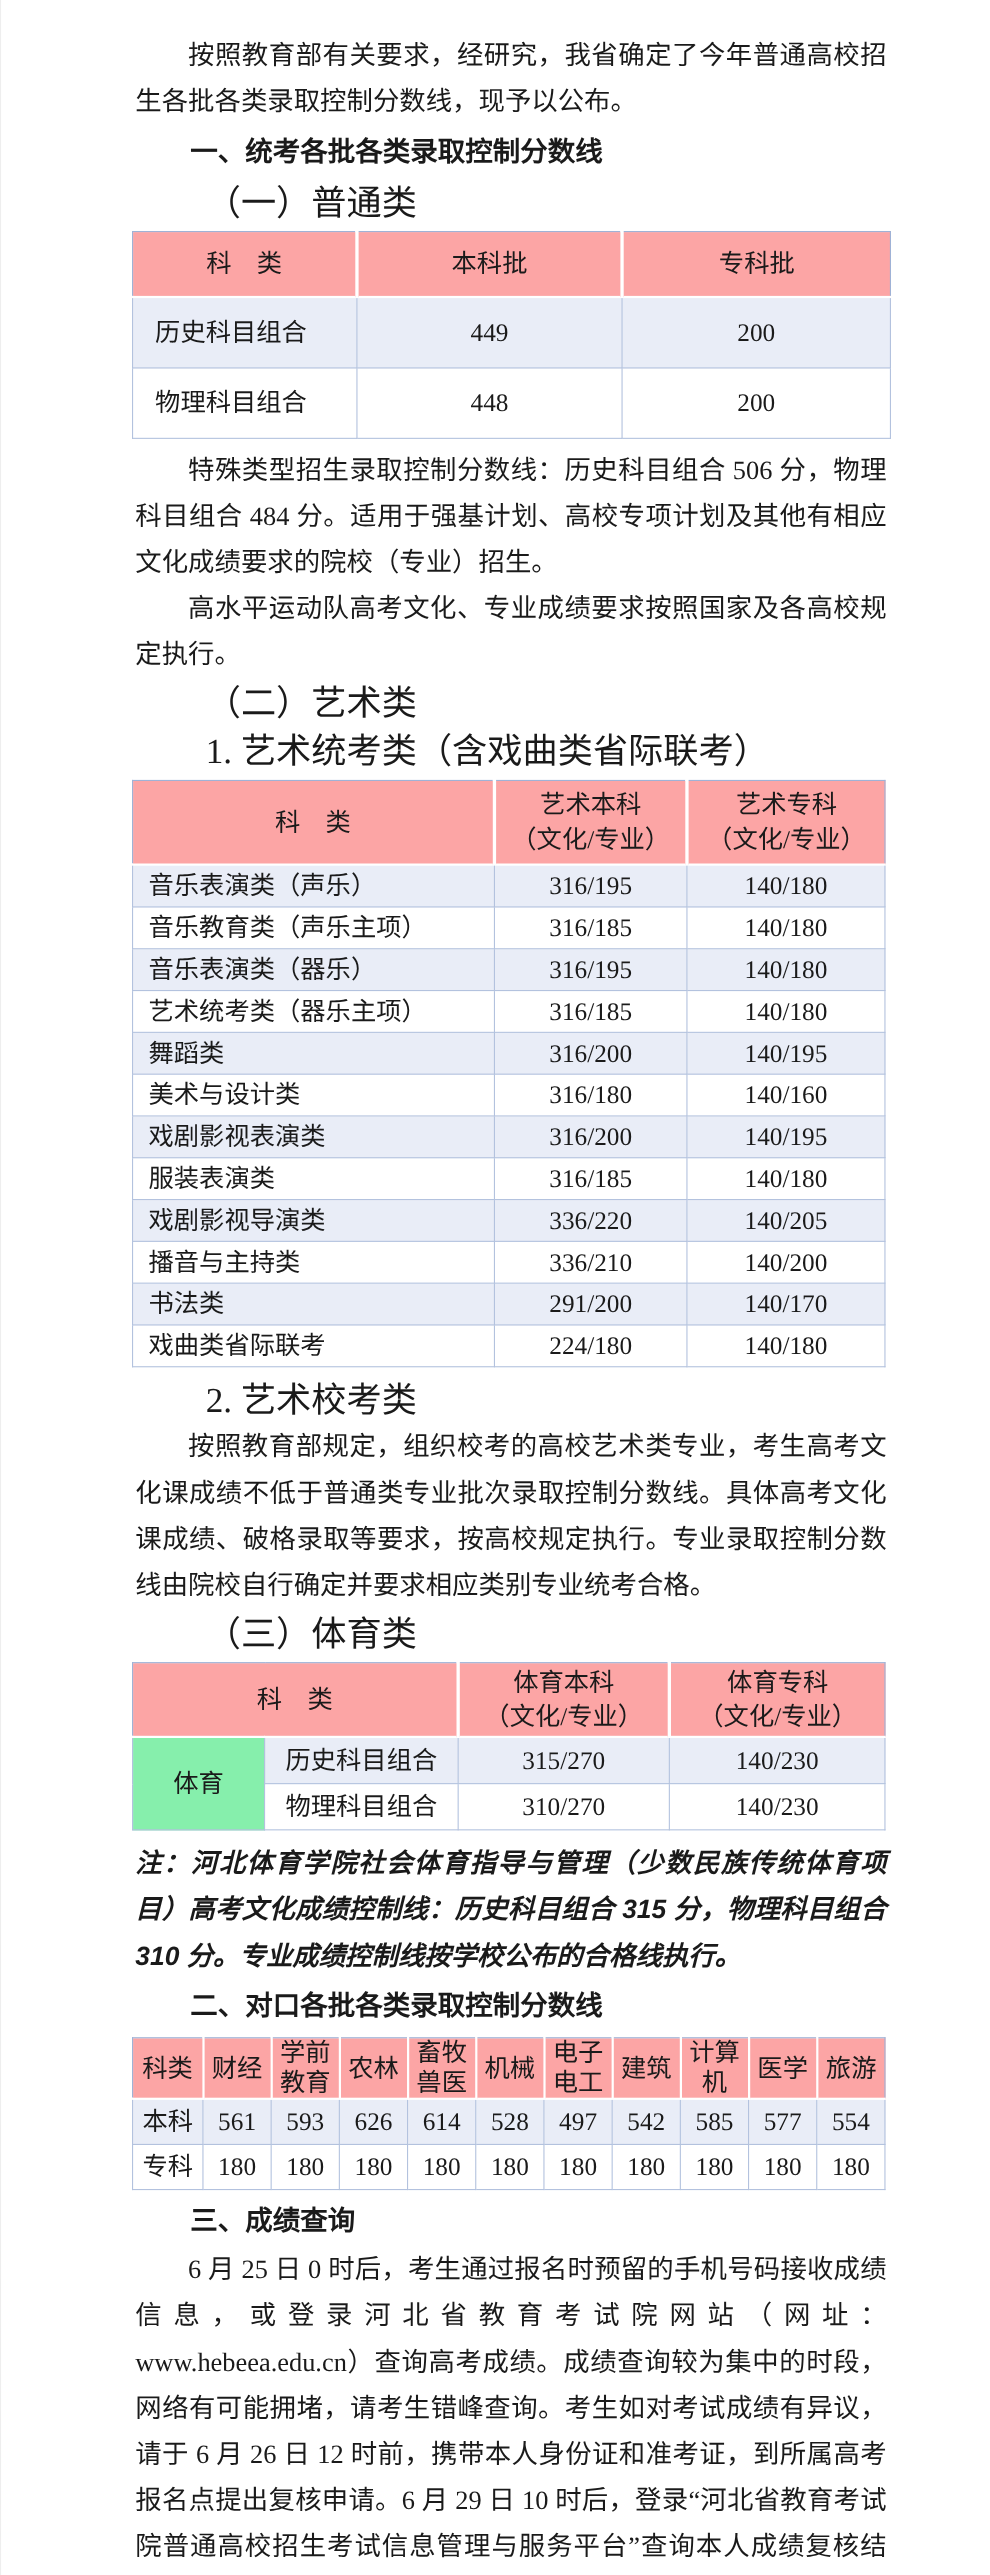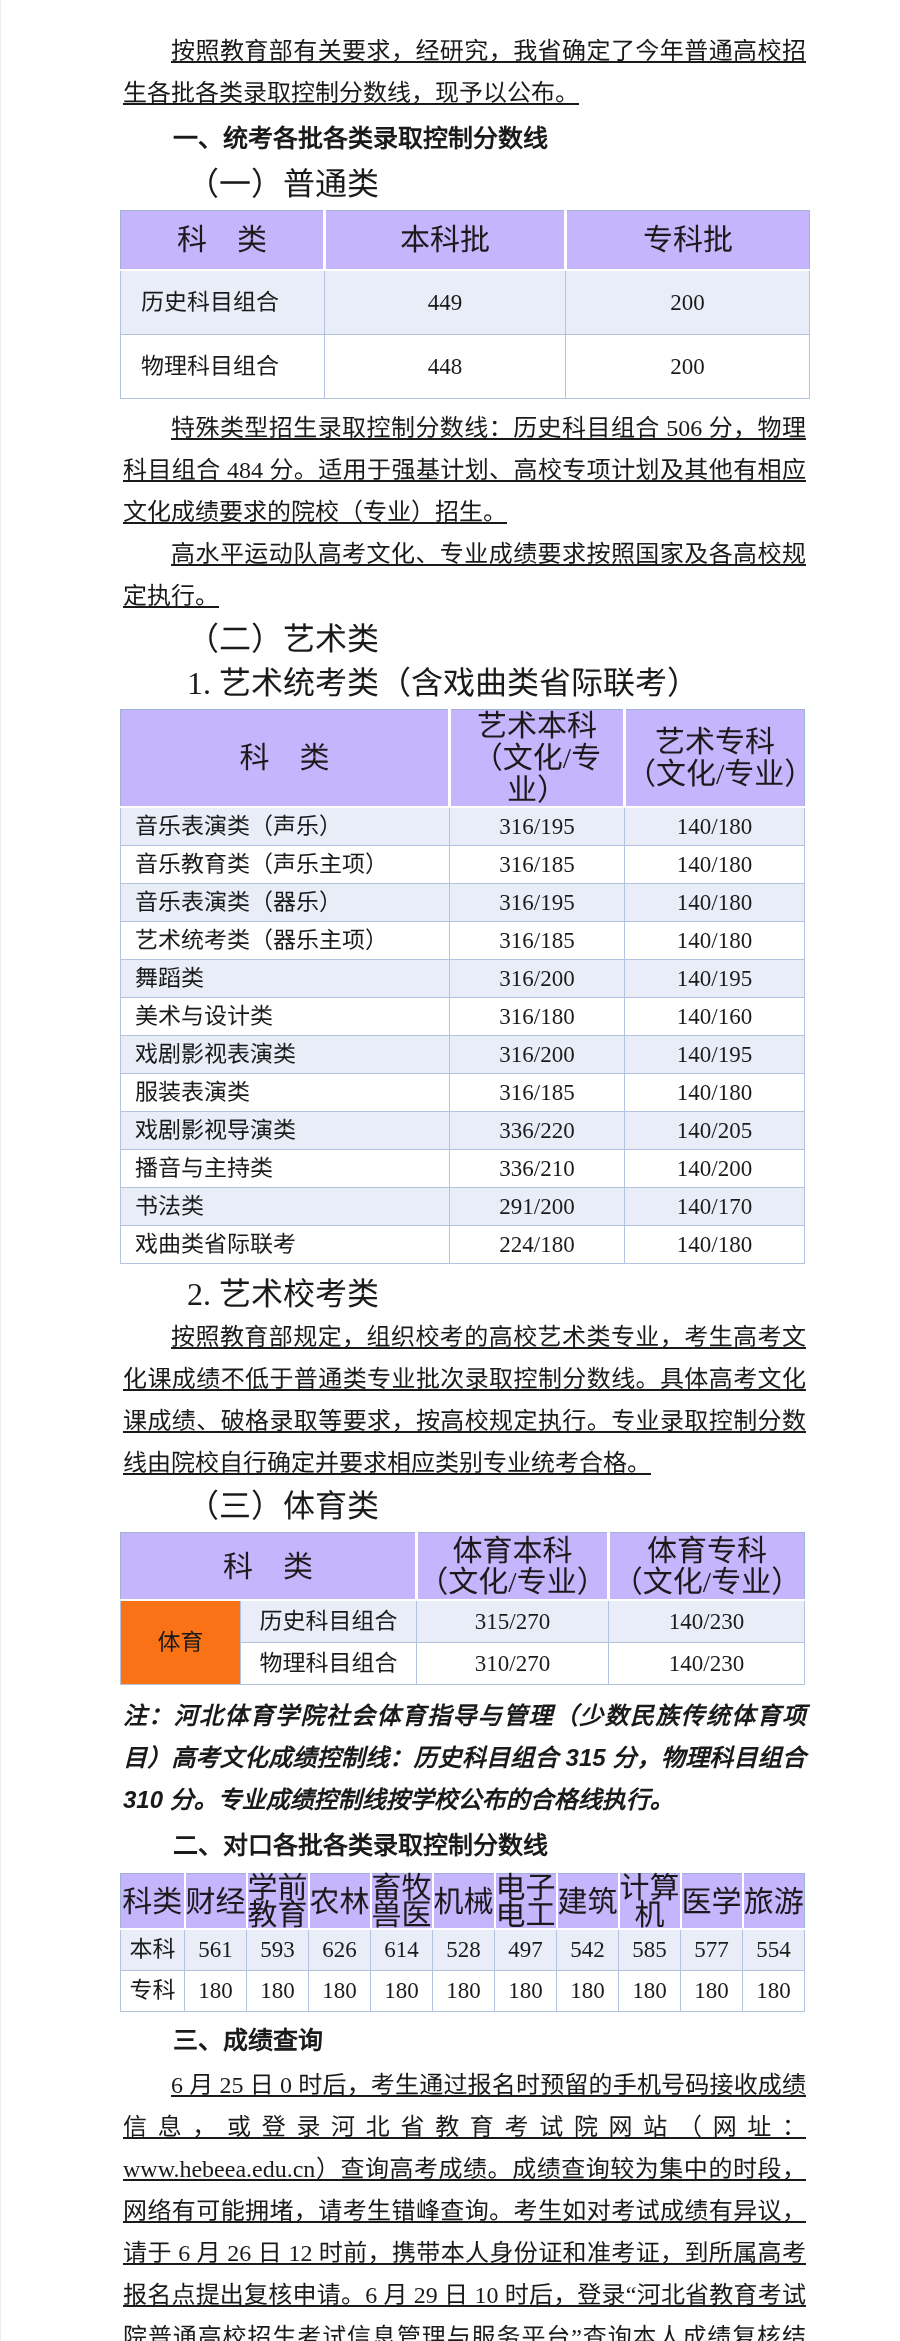--- a/index.html
+++ b/index.html
@@ -10,21 +10,20 @@
     font-family:"Liberation Serif","DejaVu Serif",serif;
     font-size:24px;line-height:42px;
     box-sizing:border-box;
     border-left:1px solid #eeeeee;
   }
   .doc{padding:30px 94px 0 122px;}
   .para{
     margin:0;
     text-indent:2em;
     text-align:justify;
-    text-decoration:underline;
   }
   h2.sec-title{
     font-family:"Liberation Sans","DejaVu Sans",sans-serif;
     font-weight:bold;
     font-size:25px;line-height:44px;
     margin:2px 0;
     text-indent:2em;
   }
   .sub-title{
     margin:0;
@@ -39,23 +38,23 @@
     text-align:justify;
     font-style:italic;
   }
   table{
     border-collapse:collapse;
     table-layout:fixed;
     margin:4px 0 8px -3px;
     border:1px solid #9FB2D6;
   }
   th{
-    background:#c4b5fd;
+    background:#fca5a5;
     font-weight:normal;
-    font-size:30px;
+    font-size:23px;
     text-align:center;
     vertical-align:middle;
     white-space:pre-line;
     border-right:3px solid #ffffff;
     border-bottom:2px solid #ffffff;
     padding:0;
   }
   th:last-child{border-right:none;}
   td{
     border:1px solid #B3C2DE;
@@ -73,21 +72,21 @@
   .t1 td:first-child{text-align:left;padding-left:20px;}
   
   .t2{width:684px;}
   .t2 th{height:75px;line-height:32px;}
   .t2 td{height:37px;line-height:24px;margin-top:33px;}
   .t2 td:first-child{text-align:left;padding-left:14px;}
   
   .t3{width:684px;margin-bottom:10px;}
   .t3 th{height:66px;line-height:31px;}
   .t3 td{height:41px;line-height:26px;}
-  .t3 td.merged{background:#f97316;}
+  .t3 td.merged{background:#86efac;}
   
   .t4{width:684px;margin-top:6px;margin-bottom:6px;border-radius:32px;}
   .t4 th{height:54px;line-height:27px;border-right-width:2px;}
   .t4 td{height:40px;line-height:26px;}
 </style>
 </head>
 <body>
 
 <div class="doc">
 

